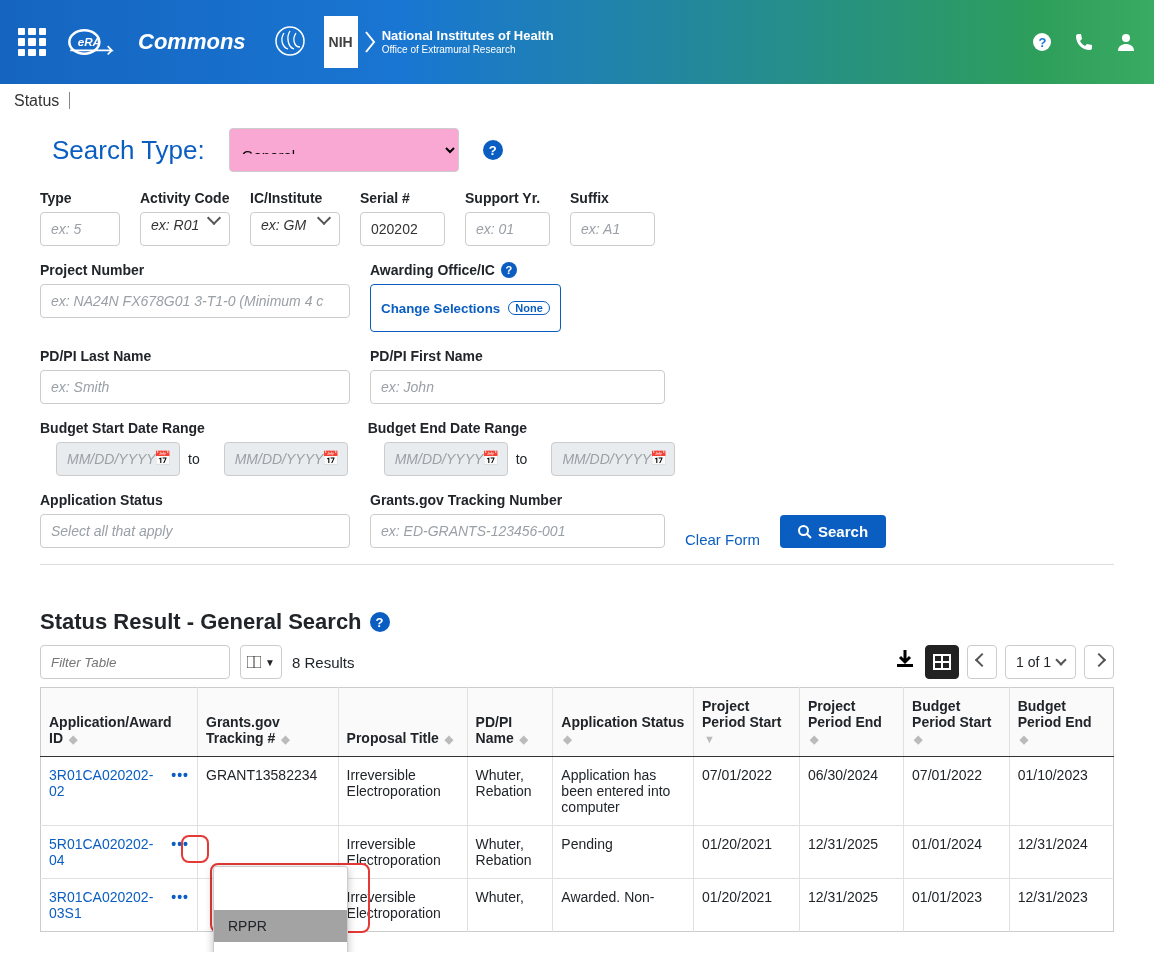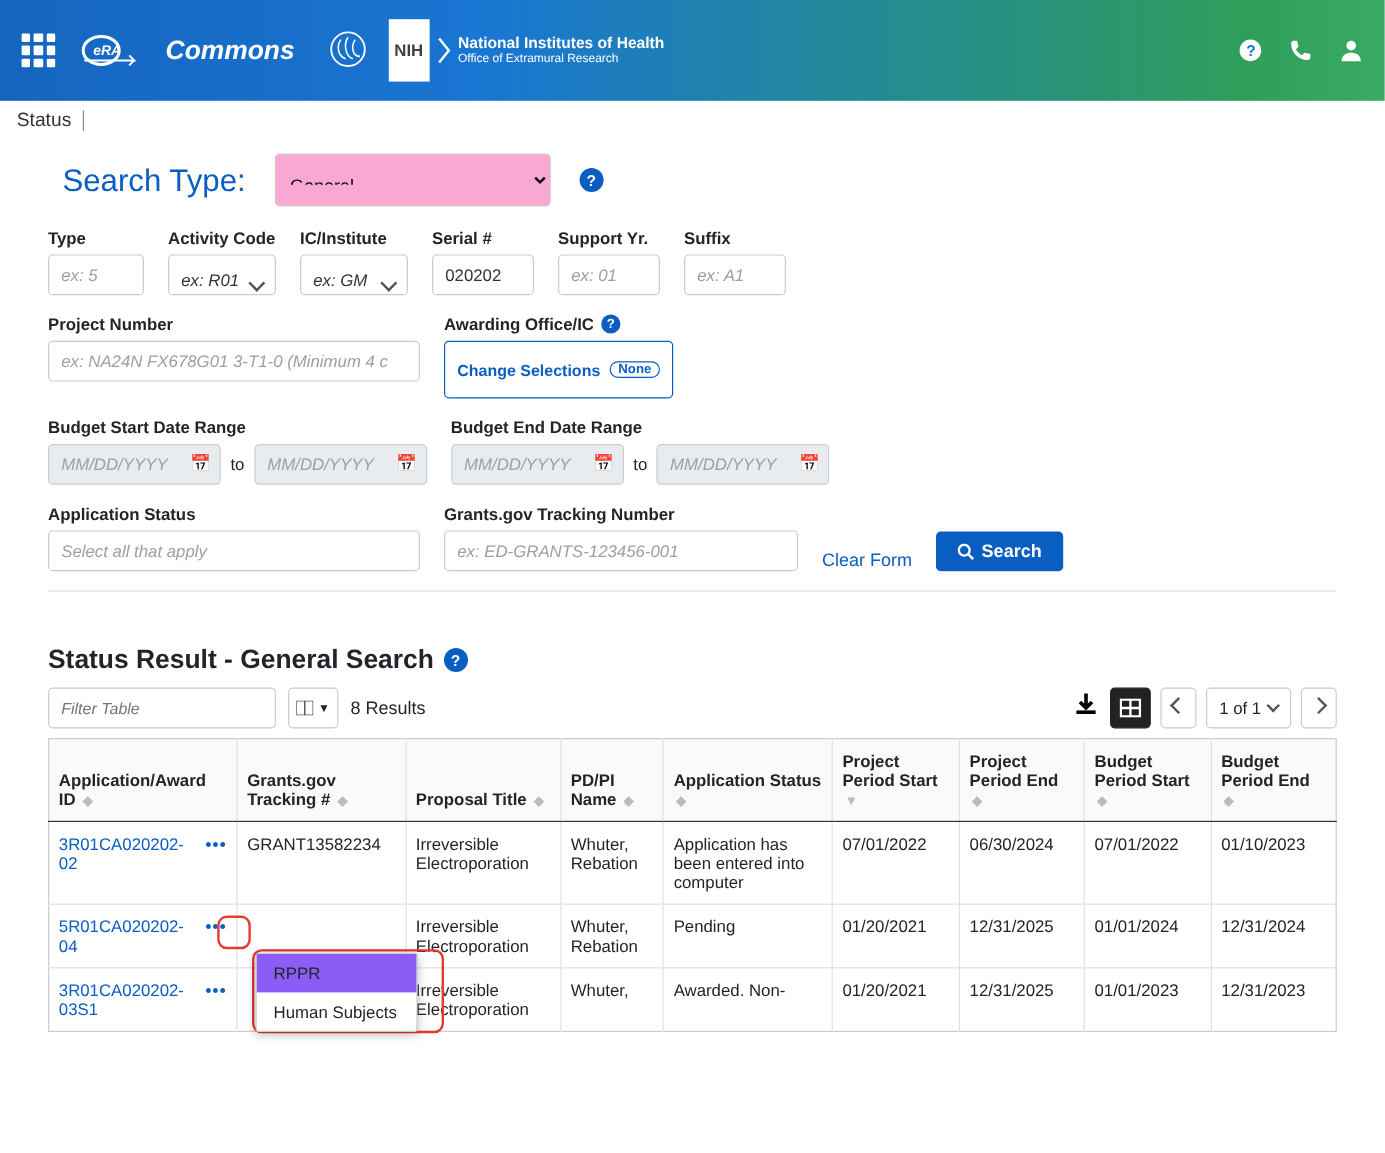--- a/index.html
+++ b/index.html
@@ -36,26 +36,26 @@
 .form-row { display:flex; gap:20px; width:100%; margin-bottom:16px; flex-wrap:wrap;}
 .field { display:flex; flex-direction:column; gap:6px; }
 .field label { font-weight:700; font-size:14px; color:#212529; }
 .field input, .field .fake-select { height:34px; border:1px solid #ccc; border-radius:4px; padding:4px 10px; font-size:14px; color:#333; }
 .field input::placeholder { color:#9aa0a6; font-style:italic; }
 .w-xs { width:80px; }
 .w-sm { width:85px; }
 .w-sm2 { width:90px; }
 .w-md { width:310px; }
 .w-md2 { width:295px; }
-.fake-select { display:flex; align-items:flex-end; justify-content:space-between; color:#9aa0a6; font-style:italic; background:#fff; cursor:pointer;}
+.fake-select { display:flex; align-items:flex-start; justify-content:space-between; color:#9aa0a6; font-style:italic; background:#fff; cursor:pointer;}
 .chev { width:10px;height:10px; border-right:2px solid #555; border-bottom:2px solid #555; transform:rotate(45deg); margin-top:-4px;}
 
 .date-row { display:flex; align-items:center; gap:8px; }
 .date-input { position:relative; }
-.date-input input { width:144px; background:#e9ecef; color:#888;}
+.date-input input { width:124px; background:#e9ecef; color:#888;margin-left:16px;}
 .cal-icon { position:absolute; right:8px; top:8px; color:#0a5ec2; font-size:14px;}
 
 .change-sel-btn { display:inline-flex; align-items:center; gap:8px; border:1.5px solid #0a5ec2; color:#0a5ec2; background:#fff; border-radius:4px; padding:23px 10px; font-weight:700; cursor:pointer; height:36px;}
 .change-sel-btn .pill { border:1px solid #0a5ec2; border-radius:10px; font-size:11px; padding:0 6px; font-weight:600;}
 
 .actions-row { display:flex; gap:20px; align-items:flex-end;}
 .clear-link { color:#0a5ec2; background:none; border:none; font-size:15px; cursor:pointer;}
 .search-btn { background:#0a5ec2; color:#fff; border:none; border-radius:4px; padding:8px 18px; font-size:15px; font-weight:600; cursor:pointer; display:inline-flex; align-items:center; gap:6px;}
 
 hr.sep { border:none; border-top:1px solid #ddd; margin:14px 0 10px 0;}
@@ -78,21 +78,21 @@
 table.results td { padding:10px 8px; border-top:1px solid #e0e0e0; border-left:1px solid #e0e0e0; vertical-align:top;}
 table.results td:first-child { border-left:none;}
 .sort-ico { color:#bbb; font-size:11px; margin-left:2px;}
 .appid-link { color:#0a5ec2; text-decoration:none;}
 .dots-btn { color:#0a5ec2; font-weight:bold; letter-spacing:1px; cursor:pointer; font-size:14px; margin-left:6px;}
 .appid-cell { display:flex; justify-content:space-between; align-items:flex-start; gap:4px;}
 
 .highlight-box { position:absolute; border:2.5px solid #e53935; border-radius:8px; pointer-events:none; }
 .popup-menu { position:absolute; background:#fff; border:1px solid #ccc; border-radius:3px; box-shadow:0 2px 8px rgba(0,0,0,0.25); min-width:135px; z-index:5;}
 .popup-menu .item { padding:8px 14px; cursor:pointer; font-size:14px;}
-.popup-menu .item.hover { background:#8b5cf6;}
+.popup-menu .item.hover { background:#a3a3a3;margin-top:43px;}
 
 .serial-input { color:#0a4fa6; font-weight:500;}
 
 .label-with-help { display:flex; align-items:center; gap:6px;}
 </style>
 </head>
 <body>
 
 <div class="topbar">
   <div class="apps-icon">
@@ -202,20 +202,30 @@
           <label>Awarding Office/IC</label>
           <span class="help-icon-blue" style="width:16px;height:16px;font-size:11px;">?</span>
         </div>
       <button class="change-sel-btn">
         <span>Change Selections</span>
         <span class="pill">None</span>
       </button>
     </div>
   </div>
 
+  <div class="form-row">
+    <div class="field">
+        <label>PD/PI Last Name</label>
+      <input class="w-md" placeholder="ex: Smith" style="">
+      </div>
+    <div class="field">
+        <label>PD/PI First Name</label>
+      <input class="w-md2" placeholder="ex: John" style="">
+      </div>
+  </div>
 
   <div class="form-row">
     <div class="field">
         <label>Budget Start Date Range</label>
       <div class="date-row">
         <div class="date-input"><input placeholder="MM/DD/YYYY" style=""><span class="cal-icon">📅</span></div>
         <span>to</span>
         <div class="date-input"><input placeholder="MM/DD/YYYY" style=""><span class="cal-icon">📅</span></div>
       </div>
     </div>

